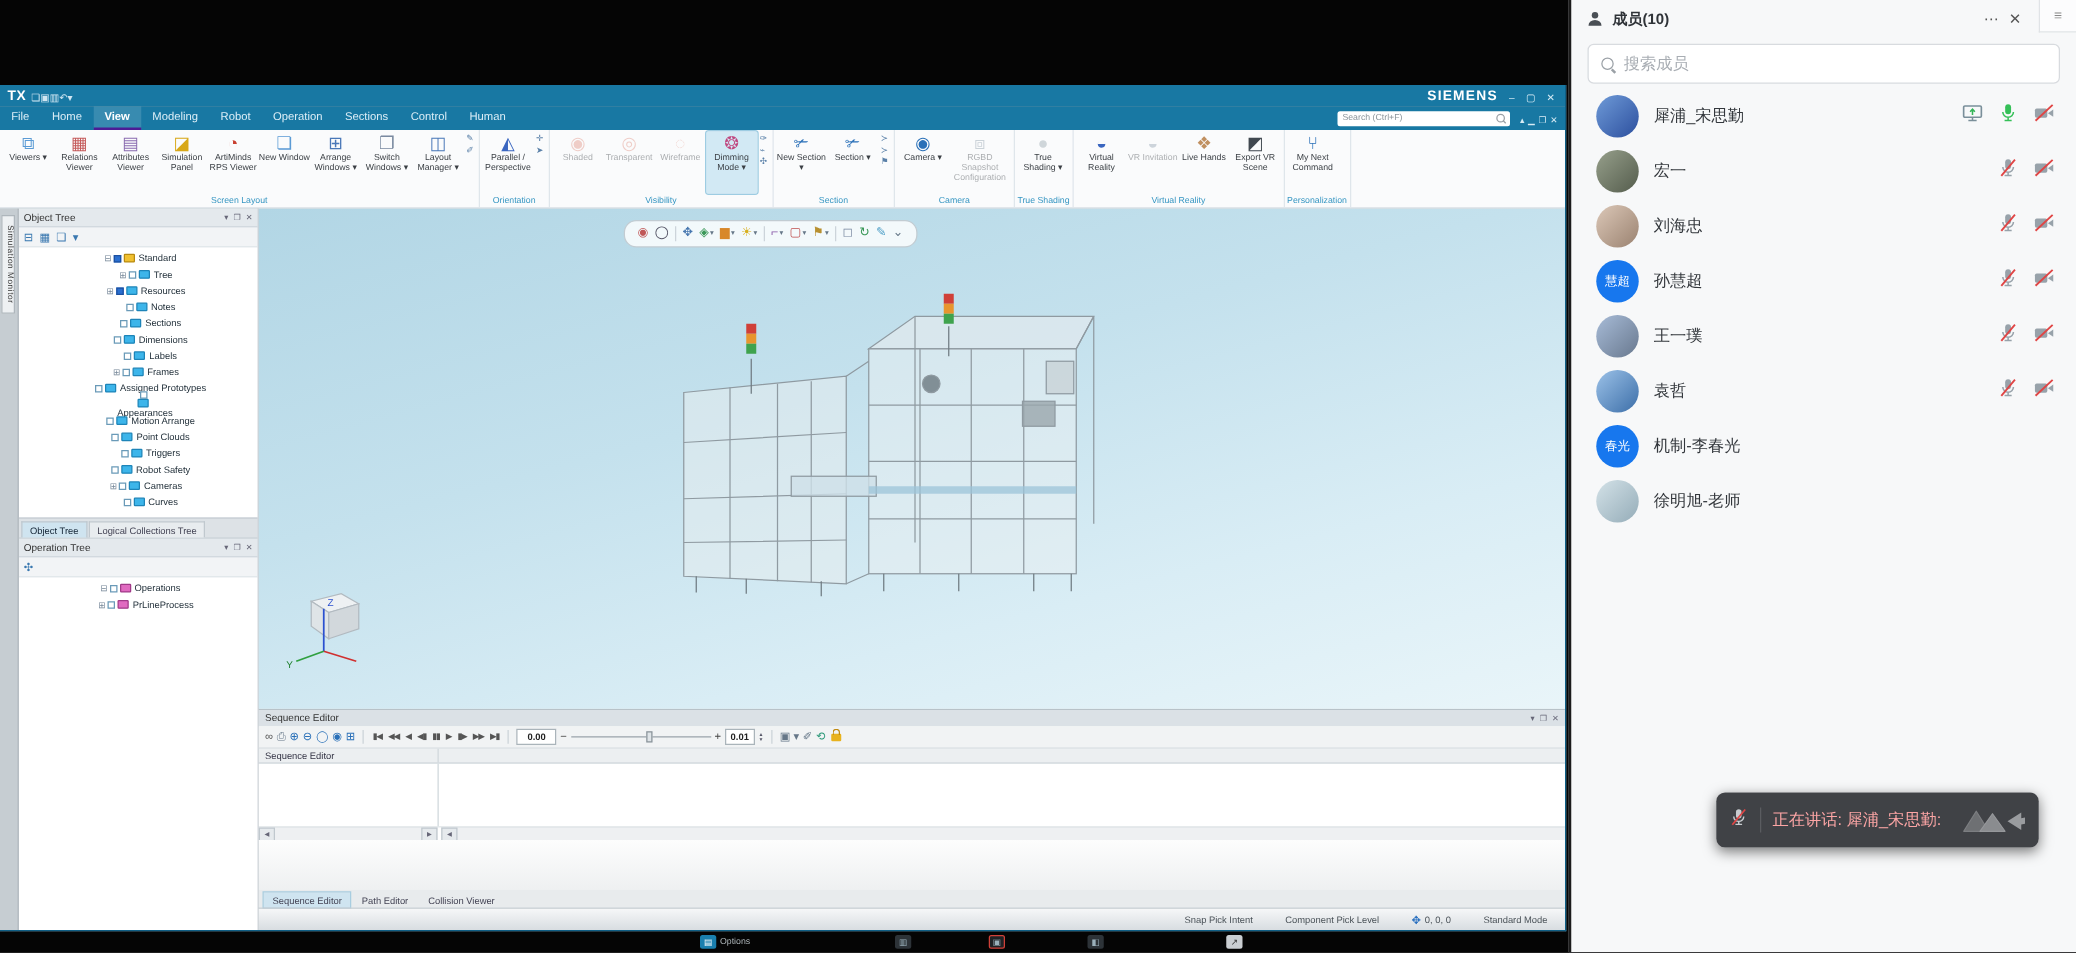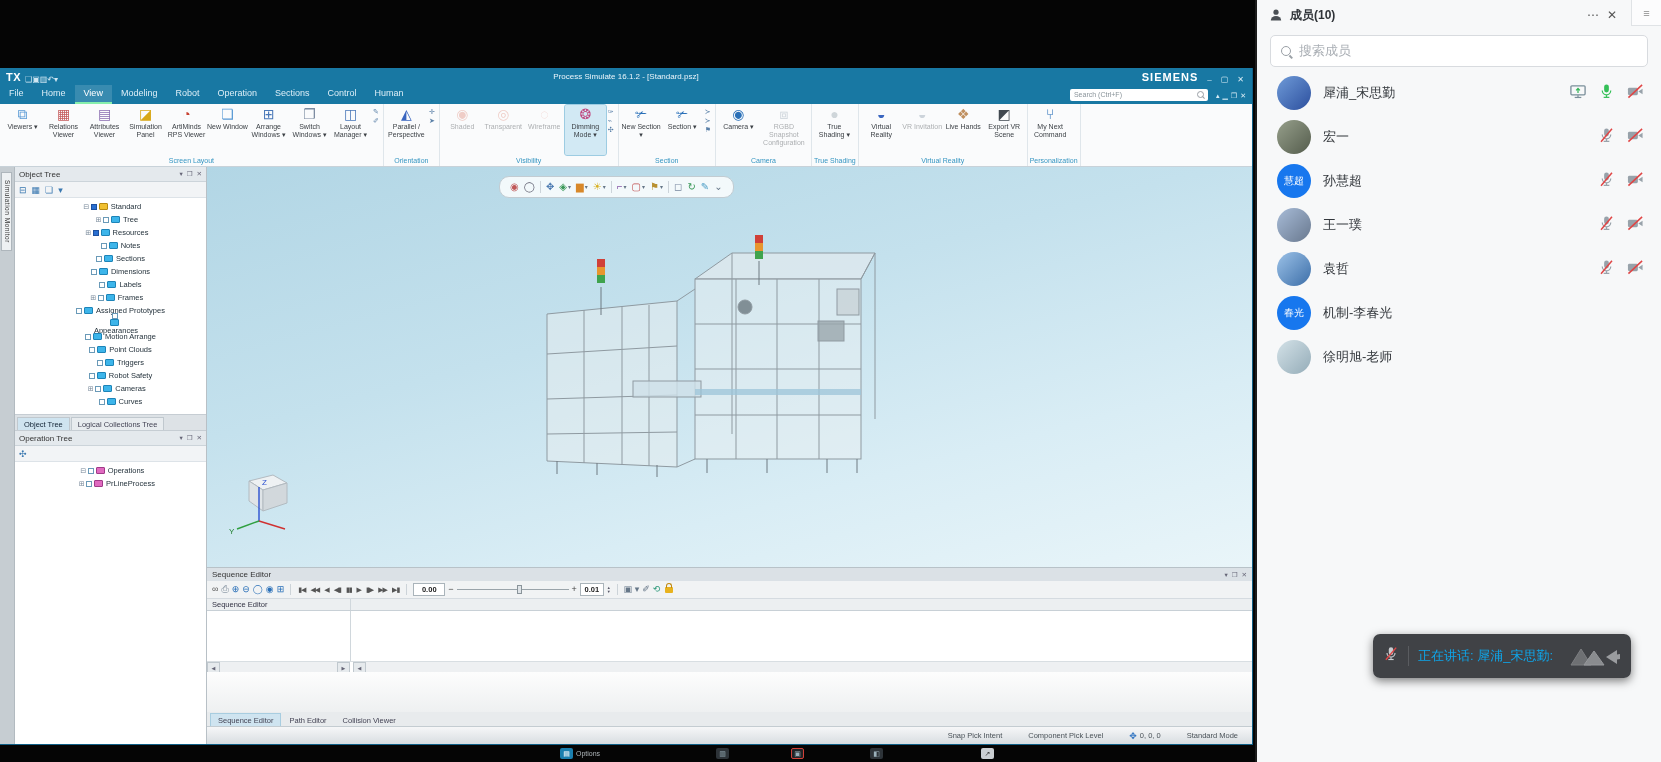--- a/index.html
+++ b/index.html
@@ -10,21 +10,21 @@
   .titlebar{height:17px;background:#1878a3;display:flex;align-items:center;color:#fff;position:relative;flex:none;}
   .qat{display:flex;align-items:center;gap:4px;padding-left:6px;position:relative;z-index:2;}
   .tx-logo{font-weight:bold;font-size:11px;letter-spacing:.5px;}
   .qat-ic{font-size:8px;color:#cfe6f2;}
   .win-title{position:absolute;left:0;right:0;text-align:center;font-size:8px;color:#eaf5fb;pointer-events:none;}
   .tb-right{margin-left:auto;display:flex;align-items:center;padding-right:8px;position:relative;z-index:2;}
   .brand{font-weight:bold;font-size:11px;letter-spacing:1px;}
   .win-btn{font-size:8px;color:#d8ecf5;margin-left:9px;}
   .menubar{height:19px;background:#1878a3;display:flex;align-items:center;color:#dceef7;font-size:9px;flex:none;}
   .menu-item{padding:3px 9px 2px;}
-  .menu-item.active{background:rgba(255,255,255,.14);border-bottom:2px solid #86efac;color:#fff;font-weight:normal;}
+  .menu-item.active{background:rgba(255,255,255,.14);border-bottom:2px solid #4c1d95;color:#fff;font-weight:bold;}
   .menu-right{margin-left:auto;display:flex;align-items:center;gap:5px;padding-right:6px;}
   .menu-search{width:130px;height:12px;background:#fff;border-radius:2px;display:flex;align-items:center;justify-content:space-between;font-size:7px;color:#8a949a;padding:0 4px;}
   .mdi-btn{font-size:7px;color:#d8ecf5;margin-left:3px;}
   .mag{width:8px;height:8px;border:1.5px solid #9aa0a6;border-radius:50%;position:relative;flex:none;}
   .mag:after{content:"";position:absolute;width:4px;height:1.5px;background:#9aa0a6;transform:rotate(45deg);right:-3px;bottom:-2px;}
   .mag.small{width:5px;height:5px;border-width:1px;}
   .mag.small:after{width:3px;height:1px;right:-2px;bottom:-1px;}
 
   
   .ribbon{height:62px;background:#fafbfc;border-bottom:1px solid #c8d2d9;display:flex;flex:none;overflow:hidden;}
@@ -118,36 +118,35 @@
   .mp-search .ph{font-size:13px;color:#a8adb3;}
   .mrow{height:44px;display:flex;align-items:center;padding:0 16px 0 20px;gap:12px;}
   .mrow.tall{height:54px;}
   .avatar{width:34px;height:34px;border-radius:50%;flex:none;display:flex;align-items:center;justify-content:center;color:#fff;font-size:10px;overflow:hidden;}
   .mtext{display:flex;flex-direction:column;justify-content:center;}
   .mname{font-size:13px;color:#33373c;}
   .msub{font-size:11px;color:#8a9097;margin-top:2px;}
   .mics{margin-left:auto;display:flex;align-items:center;gap:11px;}
   .toast{position:absolute;right:30px;bottom:84px;width:258px;height:44px;background:rgba(56,58,62,.96);border-radius:7px;display:flex;align-items:center;padding:0 10px;gap:9px;box-sizing:border-box;box-shadow:0 3px 10px rgba(0,0,0,.5);}
   .tdiv{width:1px;height:20px;background:#5a5c60;flex:none;}
-  .ttext{font-size:13px;color:#0ea5e9;white-space:nowrap;}
+  .ttext{font-size:13px;color:#fca5a5;white-space:nowrap;}
   .ticons{margin-left:auto;flex:none;display:flex;align-items:center;}
 </style>
 </head>
 <body>
 
 <div id="stage">
 
   <div class="ps-window">
 
     <div class="titlebar">
       <div class="qat">
         <span class="tx-logo">TX</span>
         <span id="qat-icons"><span class="qat-ic">❏</span><span class="qat-ic">▣</span><span class="qat-ic">▥</span><span class="qat-ic">↶</span><span class="qat-ic">▾</span></span>
       </div>
-      <div class="win-title">Process Simulate 16.1.2 - [Standard.psz]</div>
       <div class="tb-right">
         <span class="brand">SIEMENS</span>
         <span id="win-buttons"><span class="win-btn">–</span><span class="win-btn">▢</span><span class="win-btn">✕</span></span>
       </div>
     </div>
 
     <div class="menubar">
       <span id="menu-items" style="display:flex;align-items:stretch;height:100%;">
           <span class="menu-item">File</span>
           <span class="menu-item">Home</span>
@@ -733,20 +732,40 @@
                 <line x1="3.2" y1="15.5" x2="14.8" y2="1.8" stroke="#e04545" stroke-width="1.6"></line>
               </svg></span>
             <span><svg width="19" height="17" viewBox="0 0 19 18">
                 <rect x="1.5" y="5" width="10.5" height="8" rx="1.5" fill="#98a2aa"></rect>
                 <path d="M12.5 9 L17 6 V12 Z" fill="#98a2aa"></path>
                 <line x1="2" y1="15.5" x2="16.5" y2="2" stroke="#e04545" stroke-width="1.6"></line>
               </svg></span>
           </div>
         </div>
         <div class="mrow">
+          <div class="avatar" style="background: linear-gradient(135deg, rgb(220, 200, 184), rgb(154, 130, 112));"></div>
+          <div class="mtext">
+            <div class="mname">刘海忠</div>
+          </div>
+          <div class="mics">
+            <span><svg width="17" height="17" viewBox="0 0 18 18">
+                <rect x="6.5" y="1.5" width="5" height="8.5" rx="2.5" fill="#98a2aa"></rect>
+                <path d="M4.5 8 a4.5 4.5 0 0 0 9 0" stroke="#98a2aa" fill="none" stroke-width="1.3"></path>
+                <line x1="9" y1="12.8" x2="9" y2="15" stroke="#98a2aa" stroke-width="1.3"></line>
+                <line x1="6" y1="15.2" x2="12" y2="15.2" stroke="#98a2aa" stroke-width="1.3"></line>
+                <line x1="3.2" y1="15.5" x2="14.8" y2="1.8" stroke="#e04545" stroke-width="1.6"></line>
+              </svg></span>
+            <span><svg width="19" height="17" viewBox="0 0 19 18">
+                <rect x="1.5" y="5" width="10.5" height="8" rx="1.5" fill="#98a2aa"></rect>
+                <path d="M12.5 9 L17 6 V12 Z" fill="#98a2aa"></path>
+                <line x1="2" y1="15.5" x2="16.5" y2="2" stroke="#e04545" stroke-width="1.6"></line>
+              </svg></span>
+          </div>
+        </div>
+        <div class="mrow">
           <div class="avatar" style="background: rgb(23, 119, 238);">慧超</div>
           <div class="mtext">
             <div class="mname">孙慧超</div>
           </div>
           <div class="mics">
             <span><svg width="17" height="17" viewBox="0 0 18 18">
                 <rect x="6.5" y="1.5" width="5" height="8.5" rx="2.5" fill="#98a2aa"></rect>
                 <path d="M4.5 8 a4.5 4.5 0 0 0 9 0" stroke="#98a2aa" fill="none" stroke-width="1.3"></path>
                 <line x1="9" y1="12.8" x2="9" y2="15" stroke="#98a2aa" stroke-width="1.3"></line>
                 <line x1="6" y1="15.2" x2="12" y2="15.2" stroke="#98a2aa" stroke-width="1.3"></line>

